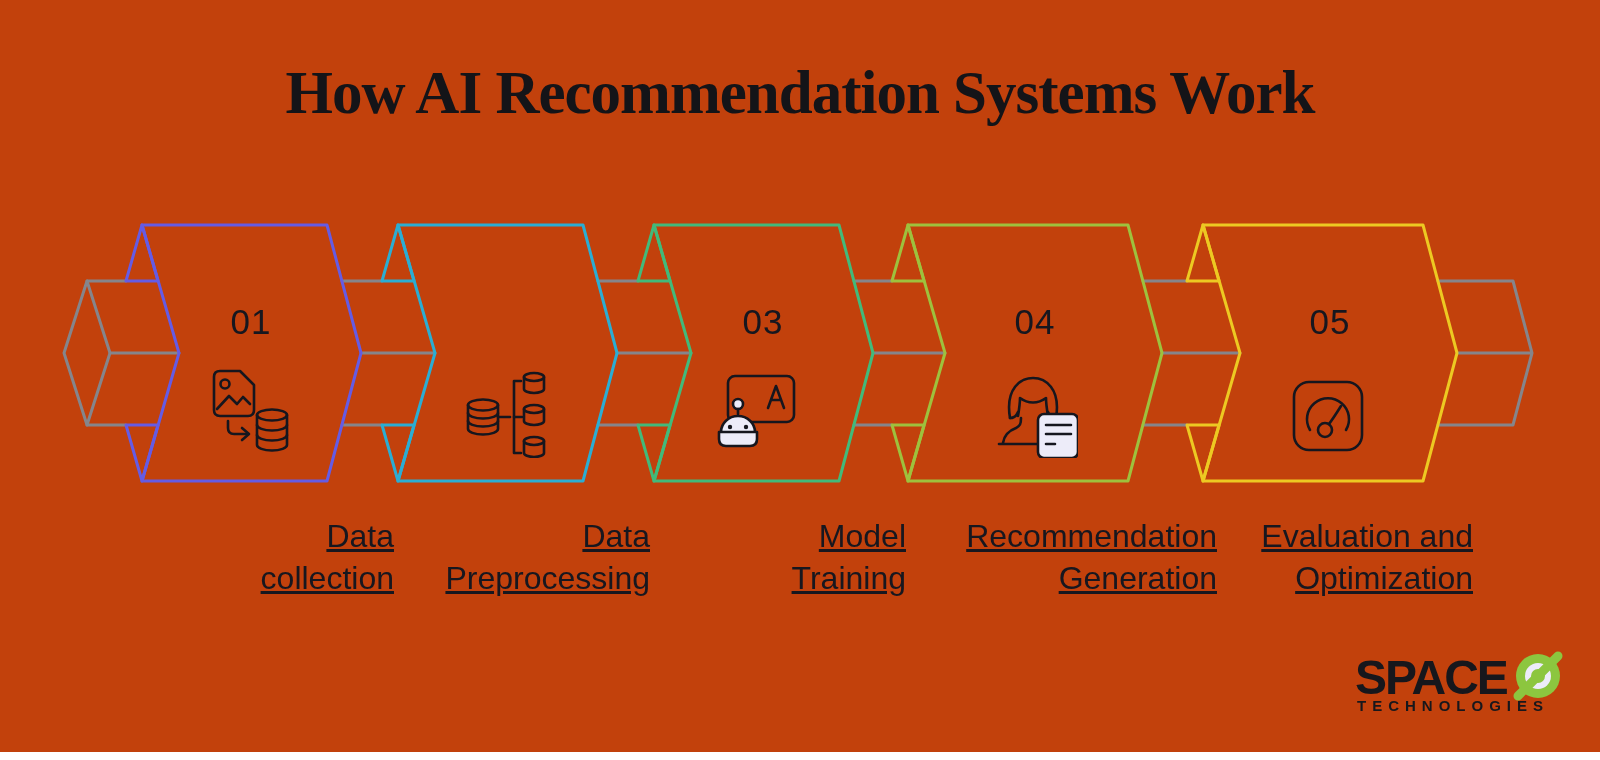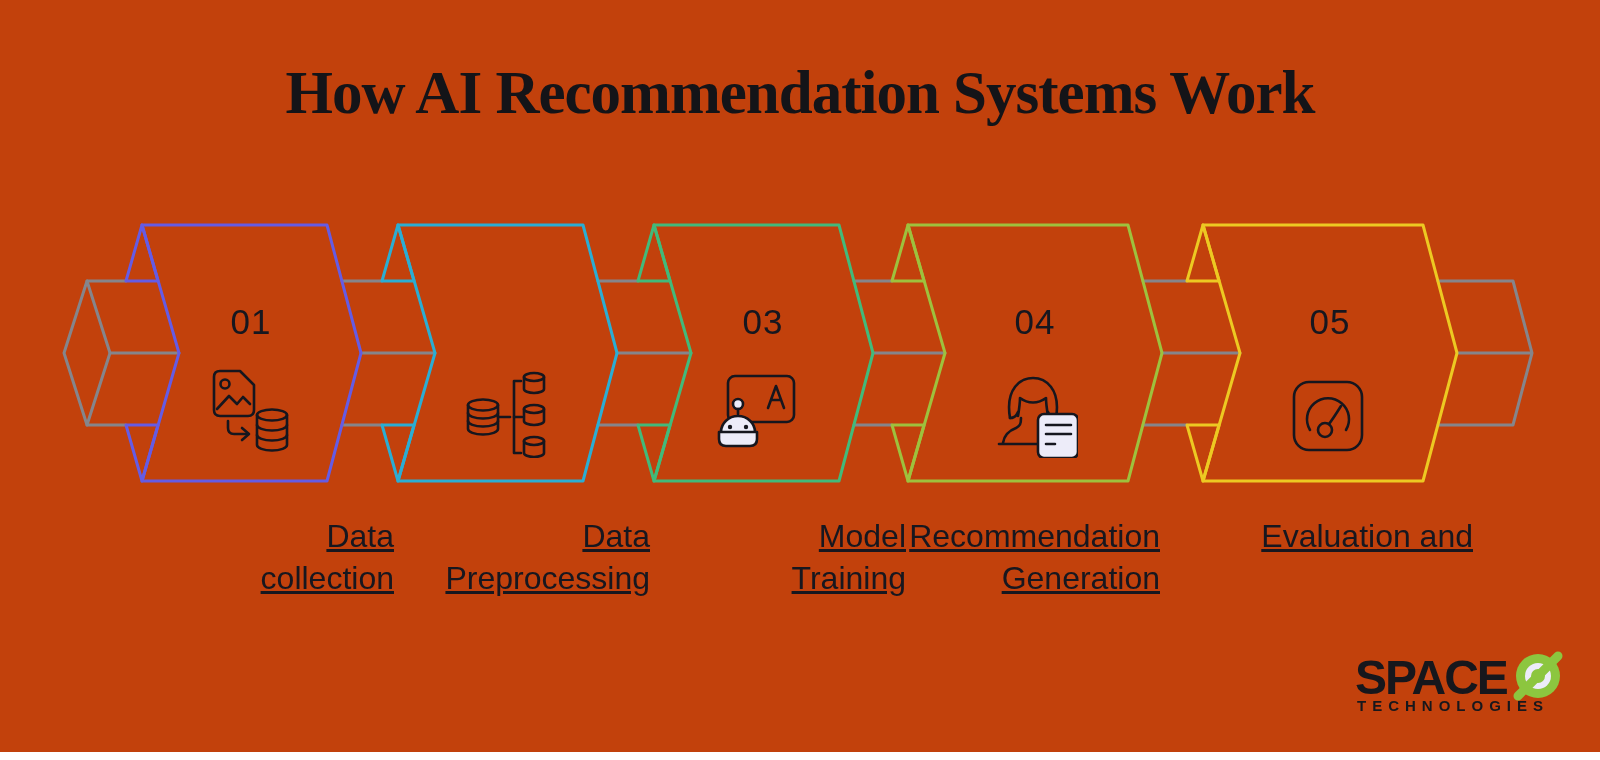--- a/index.html
+++ b/index.html
@@ -189,26 +189,27 @@
     <div>collection</div>
   </div>
   <div class="step-label" style="left:350px">
     <div>Data</div>
     <div>Preprocessing</div>
   </div>
   <div class="step-label" style="left:606px">
     <div>Model</div>
     <div>Training</div>
   </div>
-  <div class="step-label" style="left:860px">
+  <div class="step-label" style="left:917px">
     <div>Recommendation</div>
     <div>Generation</div>
   </div>
   <div class="step-label" style="left:1173px">
     <div>Evaluation and</div>
+    <div>Optimization</div>
   </div>
 
   <div class="logo">
     <span class="logo-name">SPACE</span>
     <svg class="logo-mark" width="58" height="58" viewBox="0 0 58 58">
       <circle cx="28" cy="28" r="22" fill="#8CC63F"></circle>
       <circle cx="28" cy="28" r="13" fill="#EDECF9"></circle>
       <circle cx="28" cy="28" r="7" fill="#8CC63F"></circle>
       <line x1="8" y1="48" x2="48" y2="8" stroke-width="9" stroke-linecap="round" stroke="#8CC63F"></line>
     </svg>

